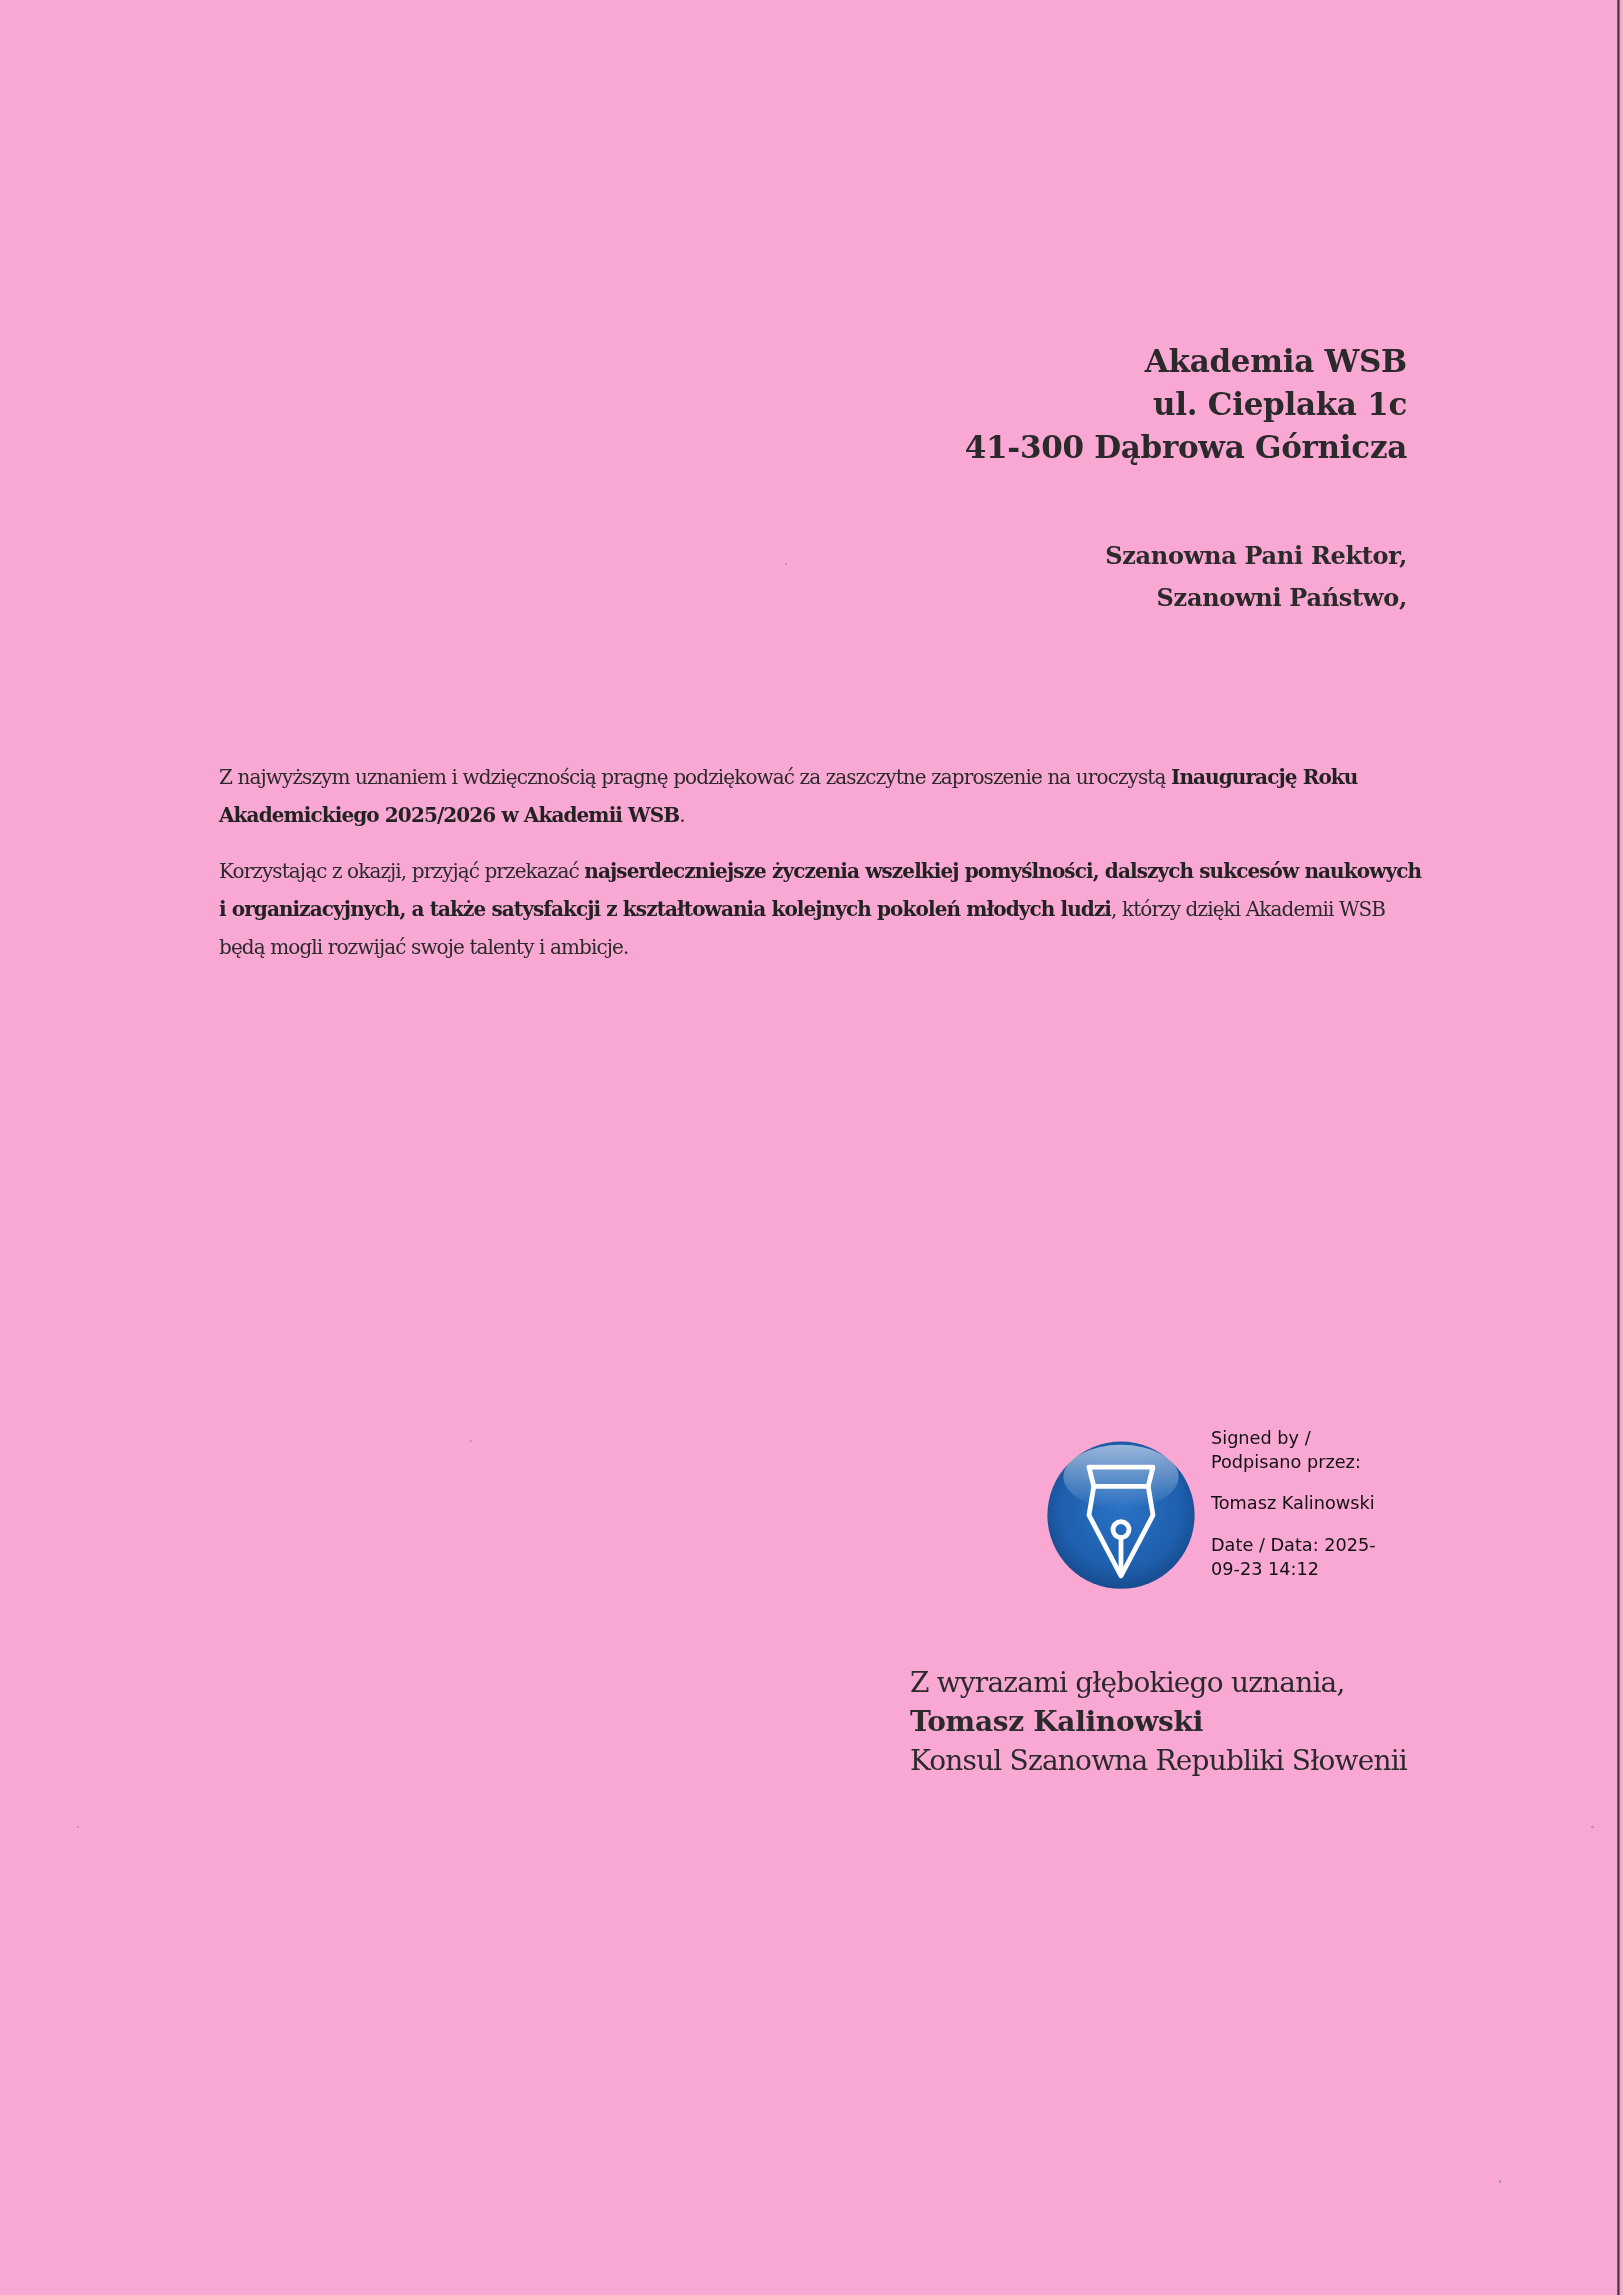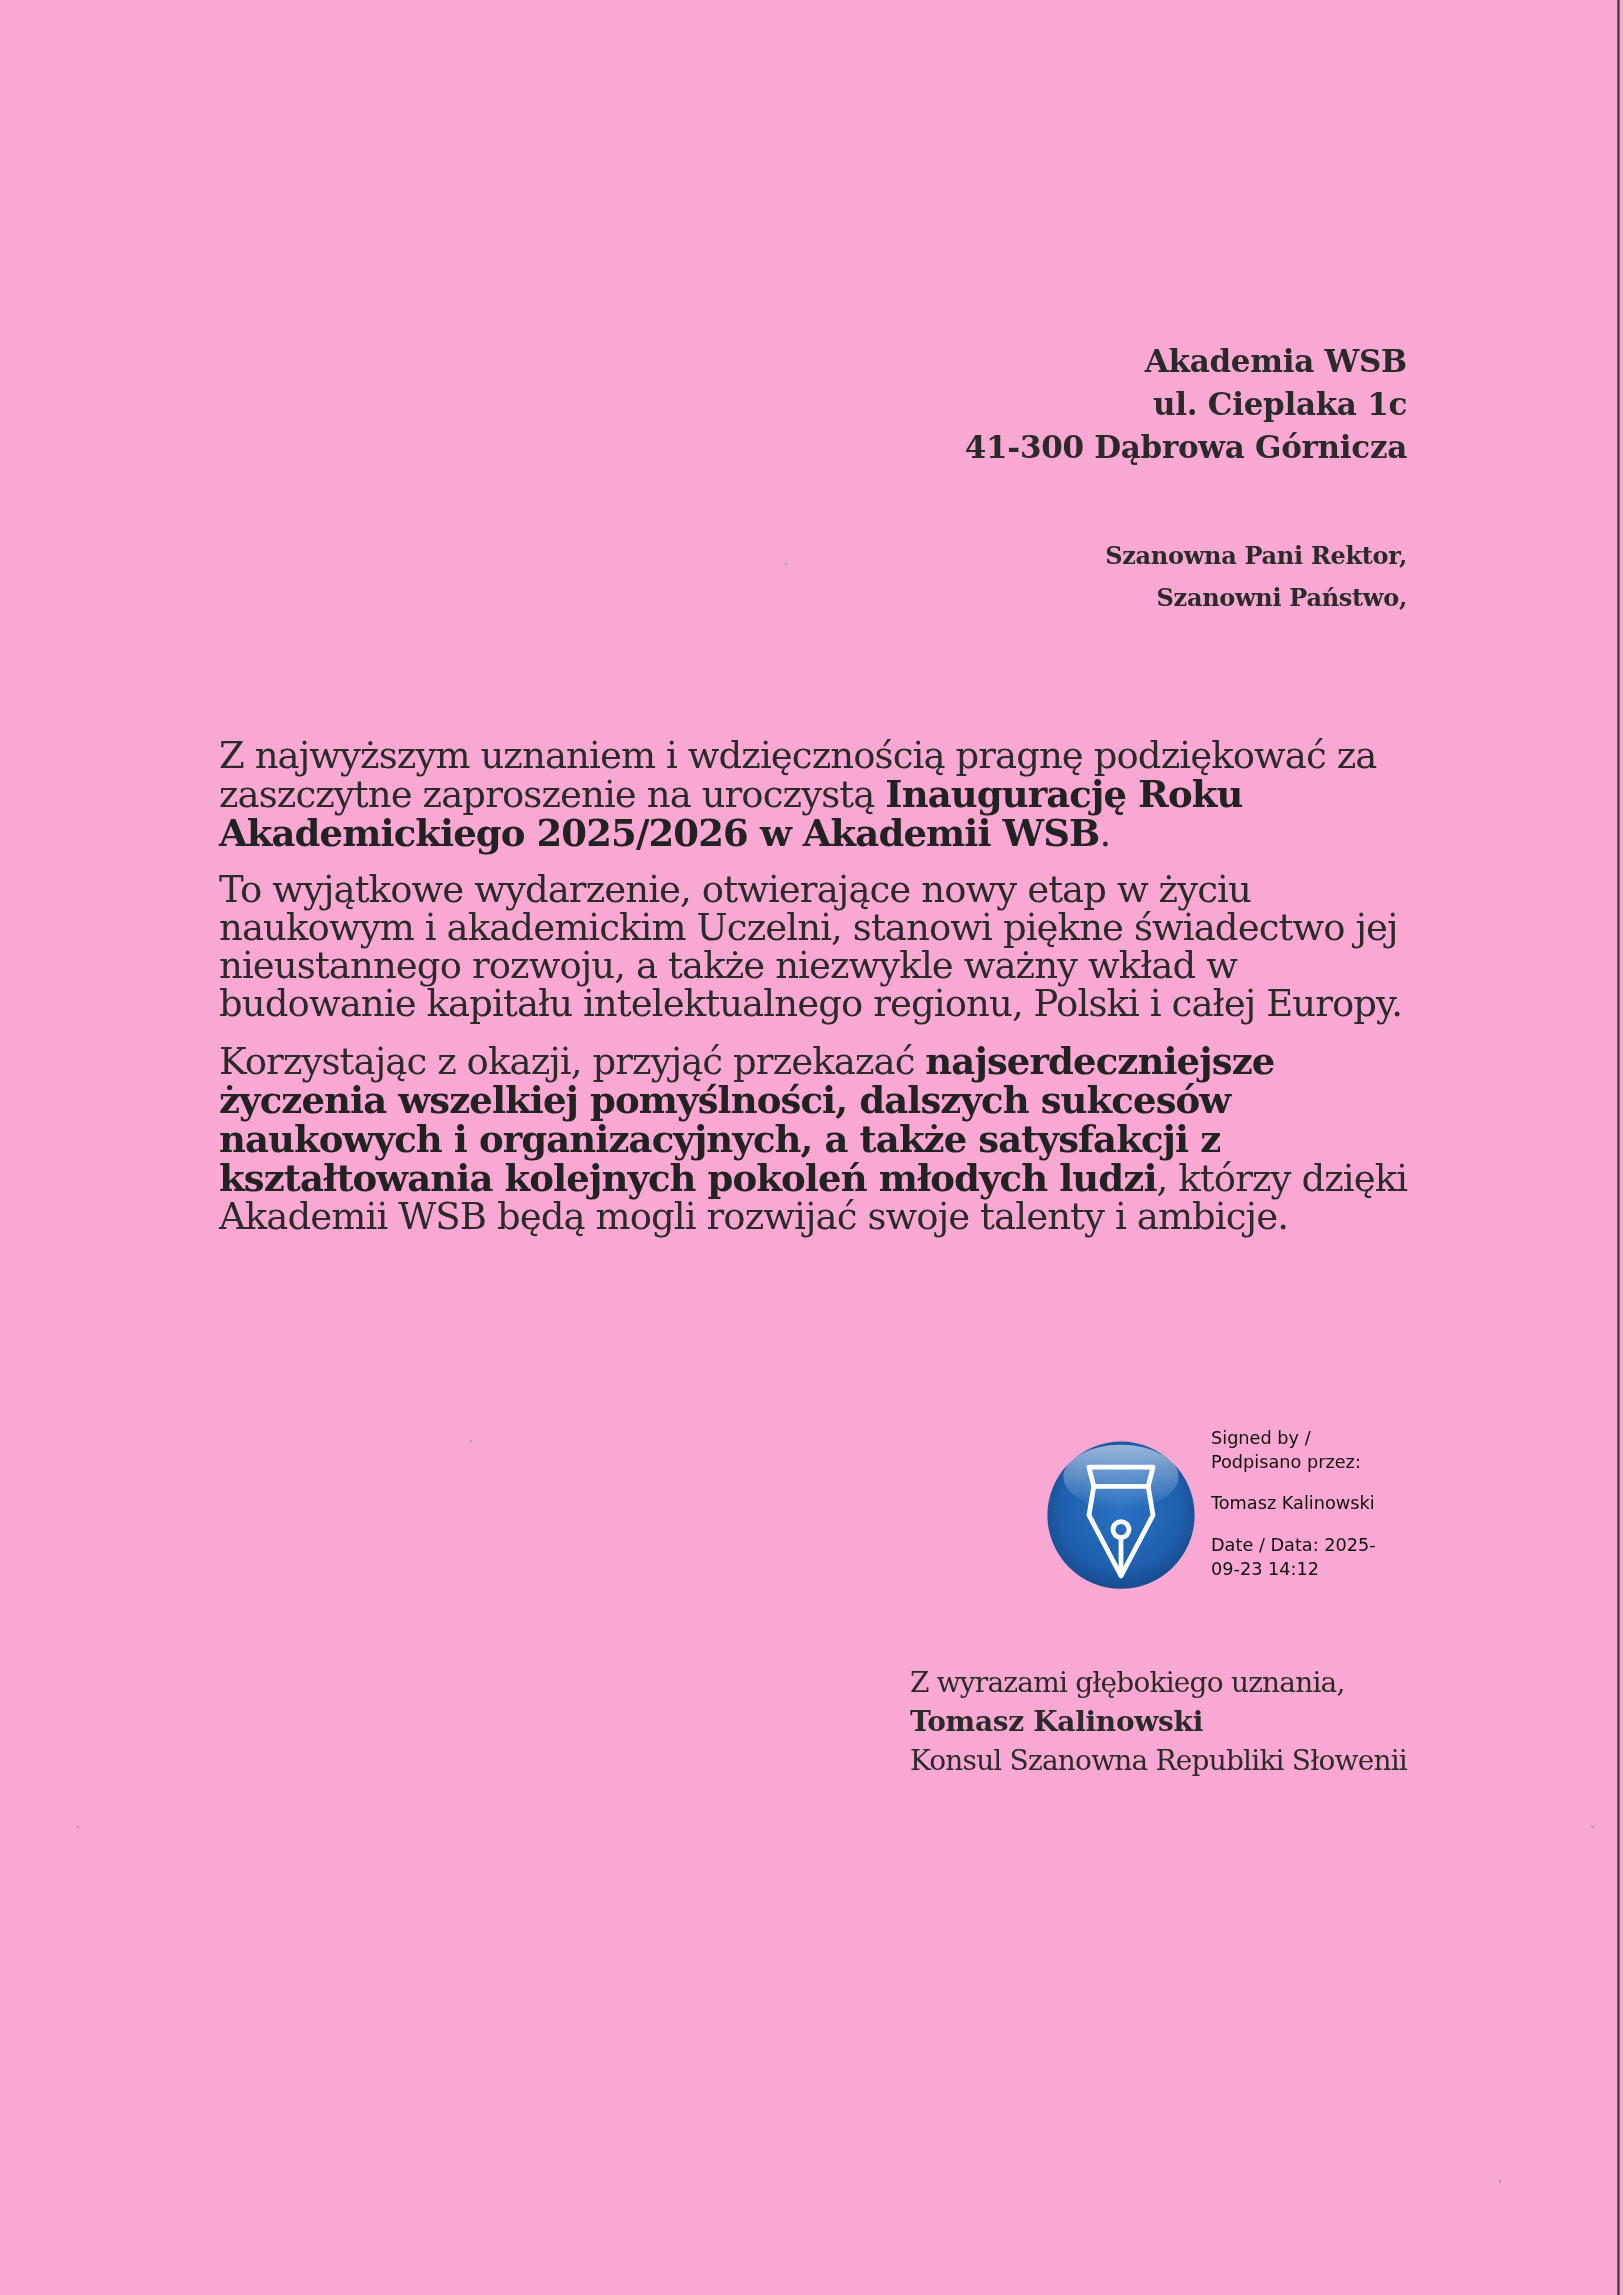--- a/index.html
+++ b/index.html
@@ -51,24 +51,24 @@
       font-family: "DejaVu Serif", serif;
       font-weight: bold;
       font-size: 24px;
       line-height: 42px;
       color: #2a2a2a;
       letter-spacing: -0.3px;
     }
     .body-text {
       position: absolute;
       left: 219px;
-      top: 737px;
+      top: 758px;
       width: 1204px;
       font-family: "DejaVu Serif", serif;
-      font-size: 37px;
+      font-size: 20px;
       line-height: 38px;
       color: #2a2a2a;
       letter-spacing: -0.9px;
     }
     .body-text p {
       margin: 0 0 18.3px 0;
     }
     .body-text b {
       font-weight: bold;
       color: #222222;
@@ -136,21 +136,20 @@
 
   <div class="salutation">
     <div>Szanowna Pani Rektor,</div>
     <div>Szanowni Państwo,</div>
   </div>
 
   <div class="body-text">
     <p>
       <span>Z najwyższym uznaniem i wdzięcznością pragnę podziękować za zaszczytne zaproszenie na uroczystą </span><b>Inaugurację Roku Akademickiego 2025/2026 w Akademii WSB</b><span>.</span>
     </p>
-    <p>To wyjątkowe wydarzenie, otwierające nowy etap w życiu naukowym i akademickim Uczelni, stanowi piękne świadectwo jej nieustannego rozwoju, a także niezwykle ważny wkład w budowanie kapitału intelektualnego regionu, Polski i całej Europy.</p>
     <p>
       <span>Korzystając z okazji, przyjąć przekazać </span><b>najserdeczniejsze życzenia wszelkiej pomyślności, dalszych sukcesów naukowych i organizacyjnych, a także satysfakcji z kształtowania kolejnych pokoleń młodych ludzi</b><span>, którzy dzięki Akademii WSB będą mogli rozwijać swoje talenty i ambicje.</span>
     </p>
   </div>
 
   <div class="sig-block">
     <svg class="sig-icon" viewBox="0 0 100 100">
       <defs>
         <radialGradient id="bg" cx="50%" cy="45%" r="55%">
           <stop offset="0%" stop-color="#2a72c4"></stop>

